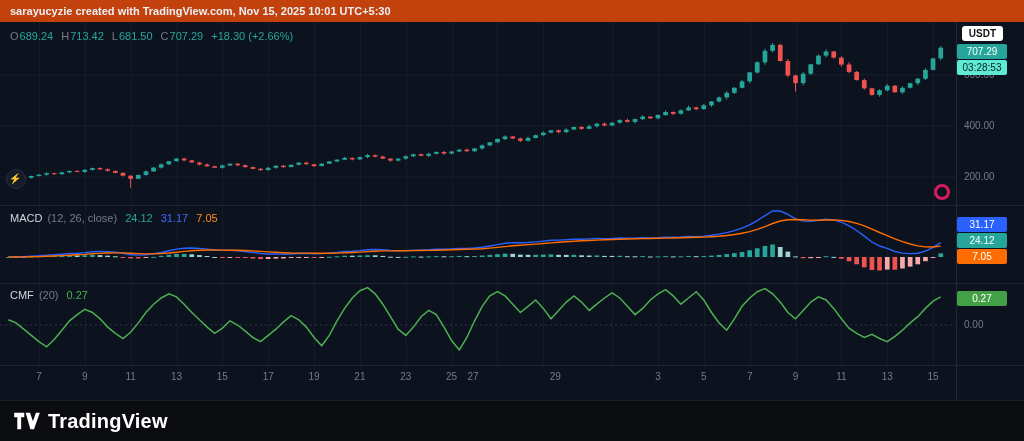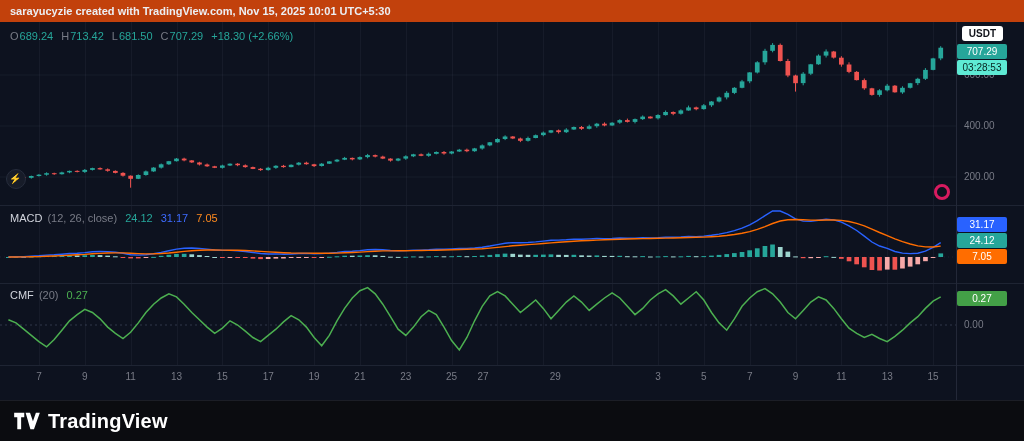--- a/index.html
+++ b/index.html
@@ -512,21 +512,21 @@
       <span class="tlabel" style="left: 38.9402px;">7</span>
       <span class="tlabel" style="left: 84.7939px;">9</span>
       <span class="tlabel" style="left: 130.648px;">11</span>
       <span class="tlabel" style="left: 176.501px;">13</span>
       <span class="tlabel" style="left: 222.355px;">15</span>
       <span class="tlabel" style="left: 268.209px;">17</span>
       <span class="tlabel" style="left: 314.062px;">19</span>
       <span class="tlabel" style="left: 359.916px;">21</span>
       <span class="tlabel" style="left: 405.77px;">23</span>
       <span class="tlabel" style="left: 451.623px;">25</span>
-      <span class="tlabel" style="left: 483px; text-align: center;">27</span>
+      <span class="tlabel" style="left: 473px; text-align: center;">27</span>
       <span class="tlabel" style="left: 543.33px; margin-left: 12px;">29</span>
       <span class="tlabel bright" style="left: 612.111px; margin-top: 37px;">Nov</span>
       <span class="tlabel" style="left: 657.965px;">3</span>
       <span class="tlabel" style="left: 703.818px;">5</span>
       <span class="tlabel" style="left: 749.672px;">7</span>
       <span class="tlabel" style="left: 795.526px;">9</span>
       <span class="tlabel" style="left: 841.379px;">11</span>
       <span class="tlabel" style="left: 887.233px;">13</span>
       <span class="tlabel" style="left: 933.087px;">15</span>
     </div>

